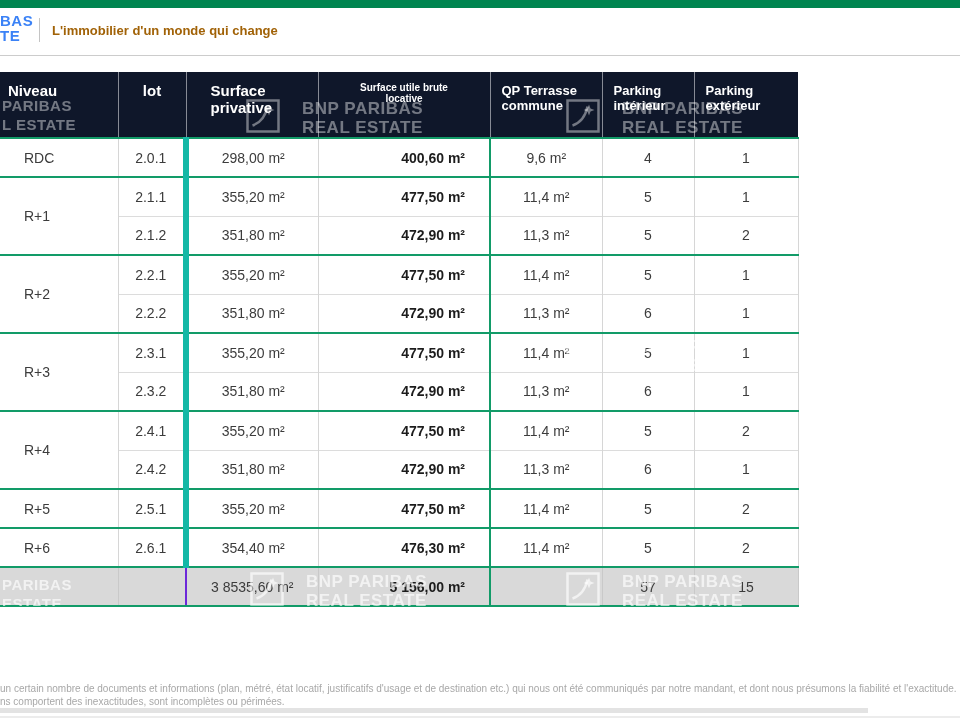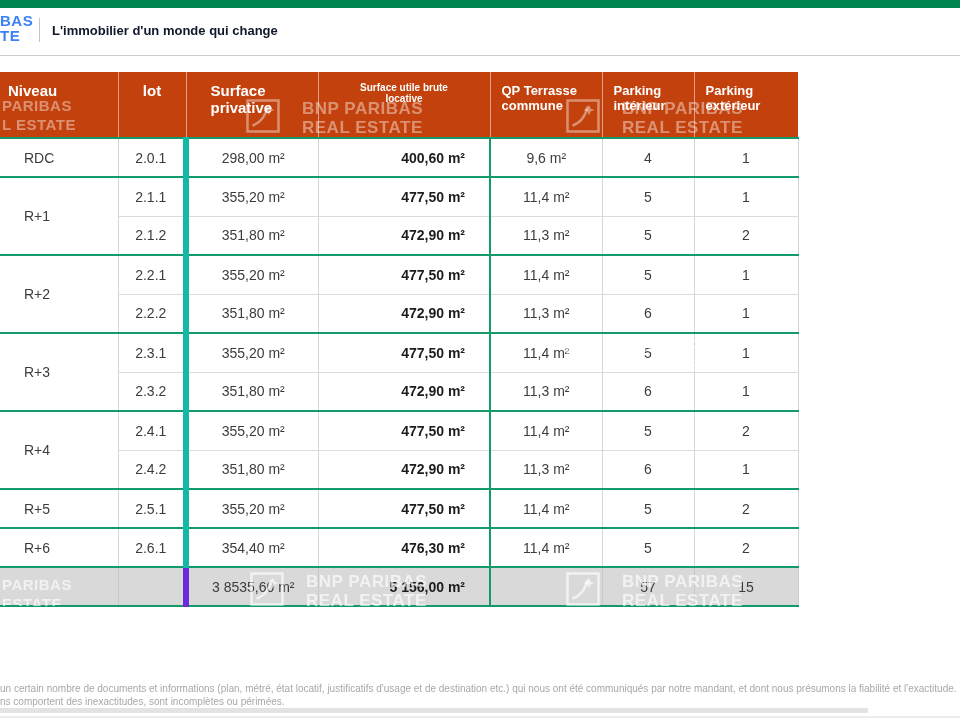--- a/index.html
+++ b/index.html
@@ -5,28 +5,28 @@
   html,body { margin:0; padding:0; }
   body {
     width:960px; height:720px; position:relative; overflow:hidden;
     background:#ffffff; font-family:"Liberation Sans", sans-serif;
   }
   
   .topbar { position:absolute; left:0; top:0; width:960px; height:8px; background:#008550; }
   .logo-frag { position:absolute; left:0; top:13px; font-weight:bold; font-size:15px; line-height:15px;
                color:#3b82f6; letter-spacing:.5px; }
   .brand-divider { position:absolute; left:39px; top:18px; width:1px; height:24px; background:#c4c4c4; }
-  .tagline { position:absolute; left:52px; top:23px; font-size:13px; font-weight:bold; color:#0f172a; }
+  .tagline { position:absolute; left:52px; top:23px; font-size:13px; font-weight:bold; color:#a16207; }
   .rule { position:absolute; left:0; top:55px; width:960px; height:1px; background:#cccccc; }
 
   
   .table-wrap { position:absolute; left:0; top:72px; }
   table { border-collapse:collapse; table-layout:fixed; width:798px; }
   thead th {
-    background:#c2410c; color:#ffffff; vertical-align:top; box-sizing:border-box;
+    background:#0f172a; color:#ffffff; vertical-align:top; box-sizing:border-box;
     height:66px; font-weight:bold; border-left:1px solid rgba(255,255,255,.5);
   }
   thead th:first-child { border-left:none; }
   .h-niveau { text-align:left; padding:10px 0 0 8px; font-size:15px; }
   .h-lot    { text-align:center; padding-top:10px; font-size:15px; }
   .h-priv   { text-align:left; padding:10px 24px 0; font-size:15px; }
   .h-utile  { text-align:center; padding:10px 30px 12px; font-size:10px; }
   .h-qp     { text-align:left; padding:11px 4px 0 11px; font-size:13px; }
   .h-pint   { text-align:left; padding:11px 4px 0 11px; font-size:13px; }
   .h-pext   { text-align:left; padding:11px 4px 0 11px; font-size:13px; }
@@ -44,21 +44,21 @@
   td.c-pext  { text-align:center; border-right:1px solid #d6d6d6; }
   tr.group-start td { border-top:2px solid #129b68; }
   tr.group-sub td   { border-top:1px solid #dcdcdc; }
 
   tfoot td {
     height:39px; box-sizing:border-box; font-size:14px; color:#3c3c3c;
     background:#d9d9d9; border-top:2px solid #129b68; border-bottom:2px solid #129b68;
     border-left:1px solid #c9c9c9; vertical-align:middle;
   }
   tfoot td.c-niveau { border-left:none; }
-  tfoot td.c-priv  { border-left:6px solid #6d28d9;margin-top:10px; }
+  tfoot td.c-priv  { border-left:2px solid #6d28d9;margin-top:10px; }
   tfoot td.c-qp    { border-left:2px solid #129b68; }
   tfoot td.c-pext  { border-right:1px solid #c9c9c9; }
 
   
   .wm { display:flex; gap:22px; align-items:flex-start; font-weight:bold; pointer-events:none; }
   .wm-abs { position:absolute; }
   .wm .wm-text { font-size:17px; line-height:19px; letter-spacing:.5px; white-space:nowrap; }
   .wm svg { width:34px; height:34px; display:block; }
   .wm-green { color:rgba(255,255,255,.42); }
   .wm-mid-c { color:rgba(255,255,255,.55); }

